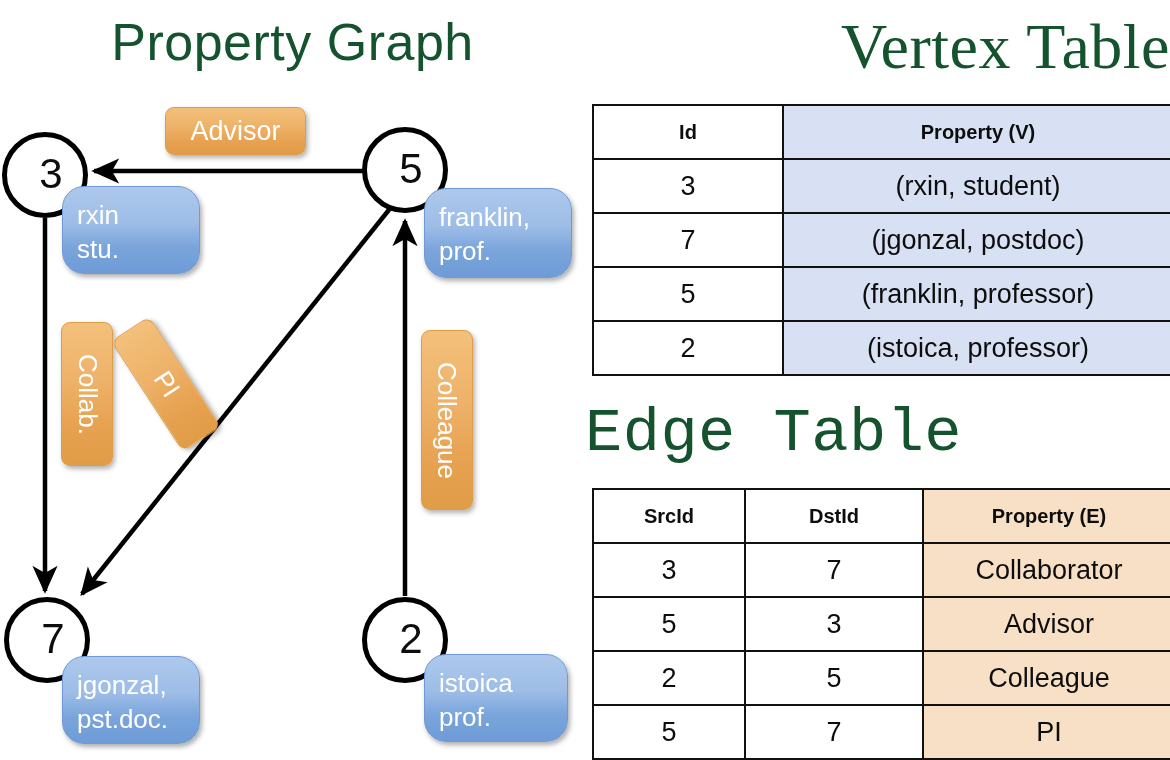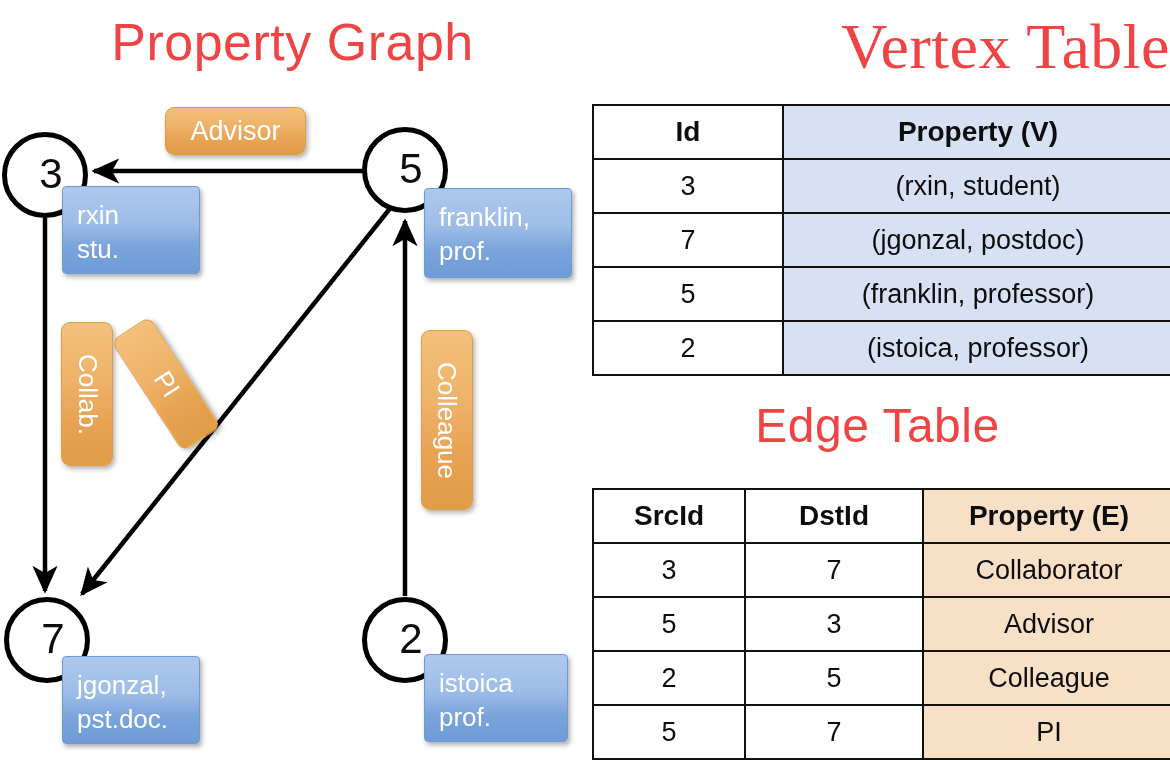--- a/index.html
+++ b/index.html
@@ -14,39 +14,40 @@
     overflow: hidden;
     font-family: "Liberation Sans", sans-serif;
     color: #111111;
   }
 
   
   .title {
     position: absolute;
     font-family: "Liberation Sans", sans-serif;
     font-weight: 300;
-    color: #ef4444;
+    color: #14532d;
     white-space: nowrap;
     letter-spacing: 0.5px;
   }
   #title-property-graph {
     left: 0; top: 12px; width: 585px;
     text-align: center;
     font-size: 52px;
   }
   #title-vertex-table {
     left: 585px; top: 10px; width: 585px;
     text-align: right;
     font-size: 64px;
     font-family: Liberation Serif, serif;
   }
   #title-edge-table {
     left: 585px; top: 398px; width: 585px;
-    text-align: center;
-    font-size: 48px;
+    text-align: left;
+    font-size: 62px;
+    font-family: Liberation Mono, monospace;
   }
 
   
   #graph-panel {
     position: absolute;
     left: 0; top: 0;
     width: 585px; height: 760px;
   }
   #graph-edges {
     position: absolute;
@@ -79,21 +80,21 @@
   #node-3 { left: 2px;   top: 132px; }
   #node-5 { left: 362px; top: 127px; }
   #node-7 { left: 4px;   top: 597px; }
   #node-2 { left: 362px; top: 597px; }
 
   
   .prop-box {
     position: absolute;
     background: linear-gradient(180deg, #adc8ec 0%, #9dbde7 42%, #7aa4db 70%, #6e9cd7 100%);
     border: 1px solid #6f9ad4;
-    border-radius: 4px;
+    border-radius: 22px;
     box-shadow: 2px 3px 5px rgba(0,0,0,0.32);
     color: #ffffff;
     font-family: "Liberation Sans", sans-serif;
     font-weight: 300;
     font-size: 26px;
     line-height: 1.30;
     padding: 12px 0 10px 14px;
     box-sizing: border-box;
     z-index: 8;
   }
@@ -162,21 +163,21 @@
     text-align: center;
     font-weight: 300;
     font-size: 27px;
     color: #0d0d0d;
     padding: 0;
     background: #ffffff;
     white-space: nowrap;
   }
   .data-table th {
     font-weight: 700;
-    font-size: 28px;
+    font-size: 20px;
   }
 
   #vertex-table {
     left: 592px; top: 104px;
     width: 576px;
   }
   #vertex-table .col-id    { width: 188px; height: 52px; }
   #vertex-table .col-prop  { width: 388px; background: #d7e1f3; }
   #vertex-table th.col-prop { background: #d7e1f3; }
   #vertex-table tr { height: 53px; }

